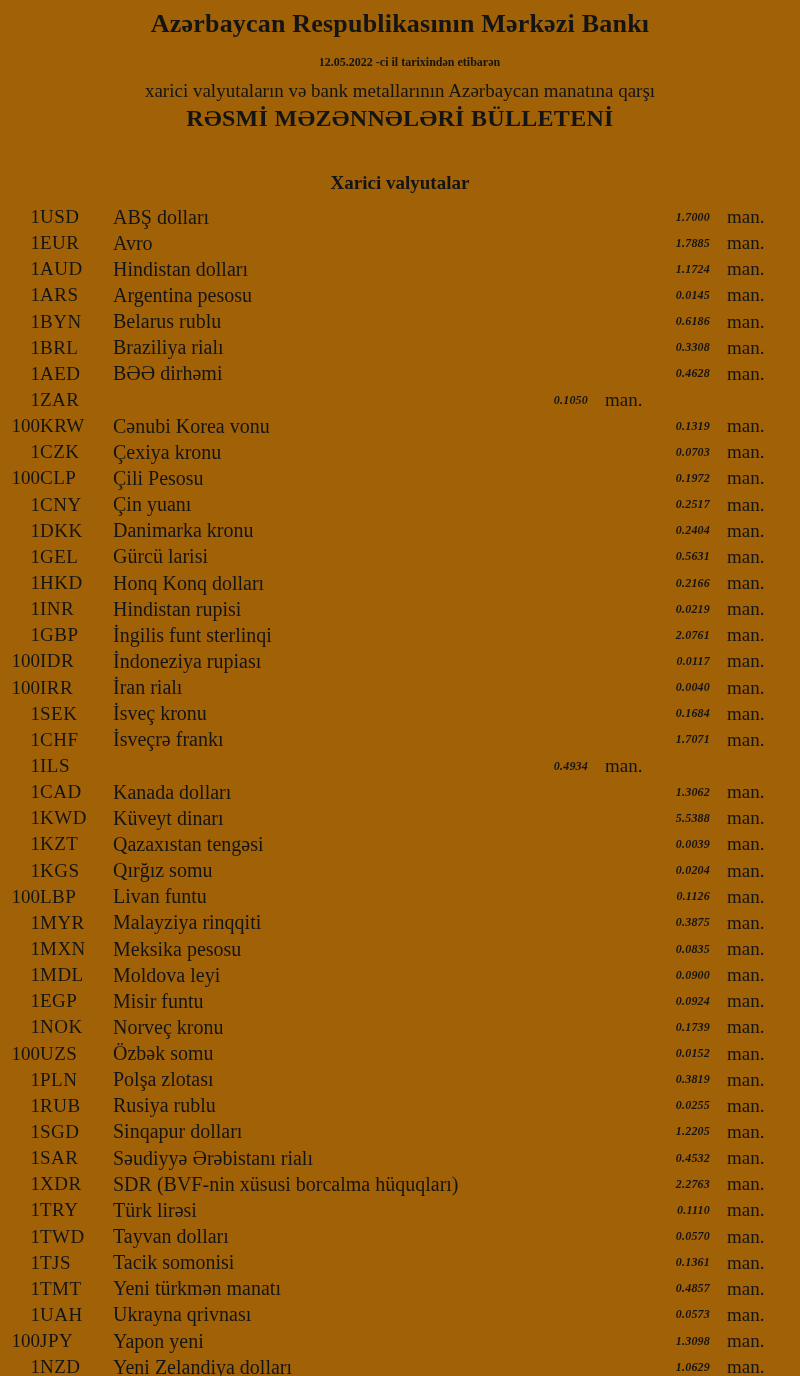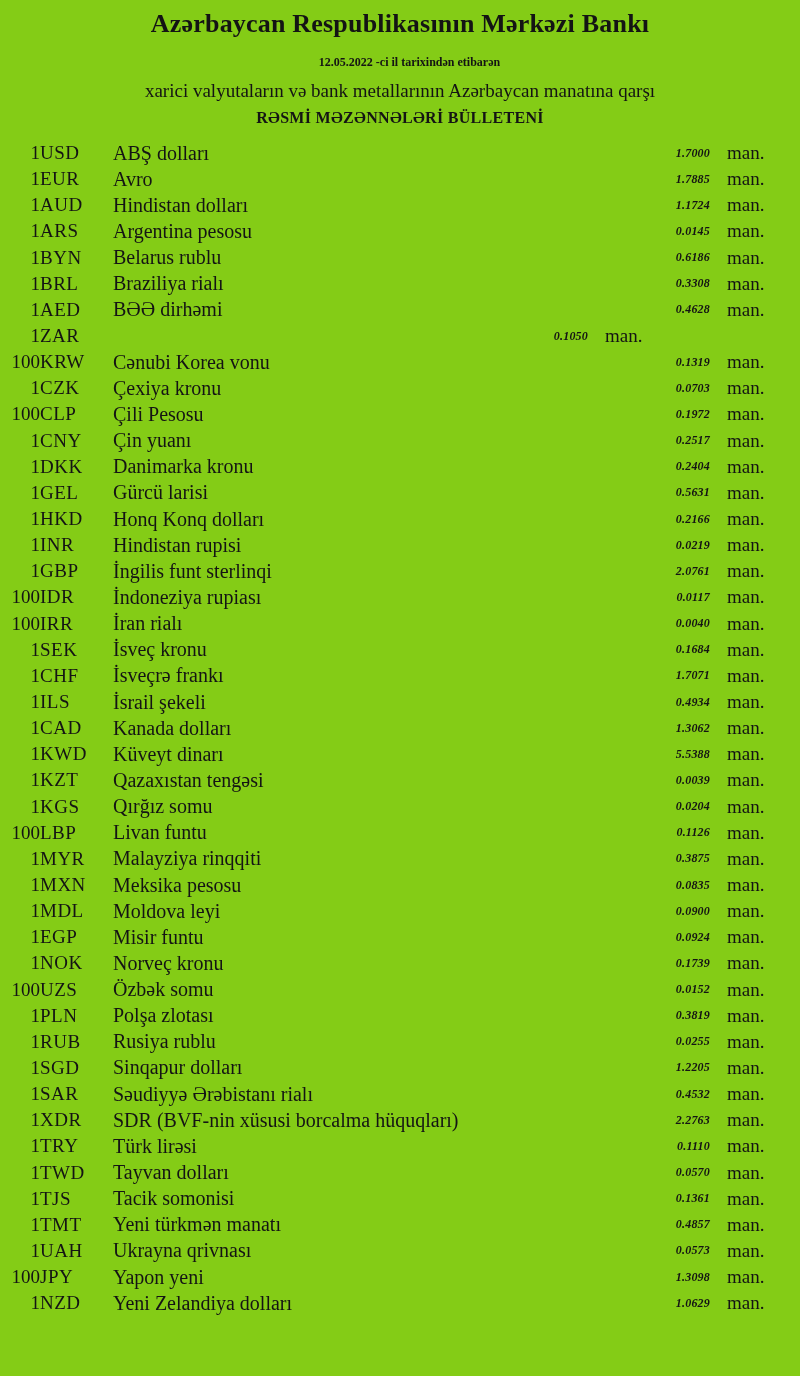--- a/index.html
+++ b/index.html
@@ -4,21 +4,21 @@
 <style>
   html, body {
     margin: 0;
     padding: 0;
     background: #ffffff;
   }
   .page {
     position: relative;
     width: 800px;
     height: 1376px;
-    background: #84cc16;
+    background: #a16207;
     color: #141414;
     font-family: "Liberation Serif", "DejaVu Serif", serif;
     overflow: hidden;
   }
   .header {
     text-align: center;
     padding-top: 8px;
   }
   .title {
     font-size: 26px;
@@ -34,21 +34,21 @@
     margin-top: 10px;
     padding-left: 19px;
   }
   .subtitle {
     font-size: 19px;
     font-weight: normal;
     line-height: 24px;
     margin-top: 5px;
   }
   .bulletin-line {
-    font-size: 16px;
+    font-size: 24px;
     font-weight: bold;
     line-height: 26px;
     margin-top: 2px;
     letter-spacing: 0.3px;
   }
   .section-title {
     text-align: center;
     font-size: 19px;
     font-weight: bold;
     line-height: 24px;
@@ -94,20 +94,21 @@
 
 <div class="page">
 
   <div class="header">
     <h1 class="title">Azərbaycan Respublikasının Mərkəzi Bankı</h1>
     <div class="date-line">12.05.2022 -ci il tarixindən etibarən</div>
     <div class="subtitle">xarici valyutaların və bank metallarının Azərbaycan manatına qarşı</div>
     <div class="bulletin-line">RƏSMİ MƏZƏNNƏLƏRİ BÜLLETENİ</div>
   </div>
 
+  <div class="section-title">Xarici valyutalar</div>
 
   <div class="rates-table">
   <div class="row">
     <span class="qty">1</span>
     <span class="code">USD</span>
     <span class="name">ABŞ dolları</span>
     <span class="rate">1.7000</span>
     <span class="unit">man.</span>
   </div>
 
@@ -266,21 +267,20 @@
     <span class="qty">1</span>
     <span class="code">CHF</span>
     <span class="name">İsveçrə frankı</span>
     <span class="rate">1.7071</span>
     <span class="unit">man.</span>
   </div>
 
   <div class="row">
     <span class="qty">1</span>
     <span class="code">ILS</span>
-    <span class="name">İsrail şekeli</span>
     <span class="rate">0.4934</span>
     <span class="unit">man.</span>
   </div>
 
   <div class="row">
     <span class="qty">1</span>
     <span class="code">CAD</span>
     <span class="name">Kanada dolları</span>
     <span class="rate">1.3062</span>
     <span class="unit">man.</span>

